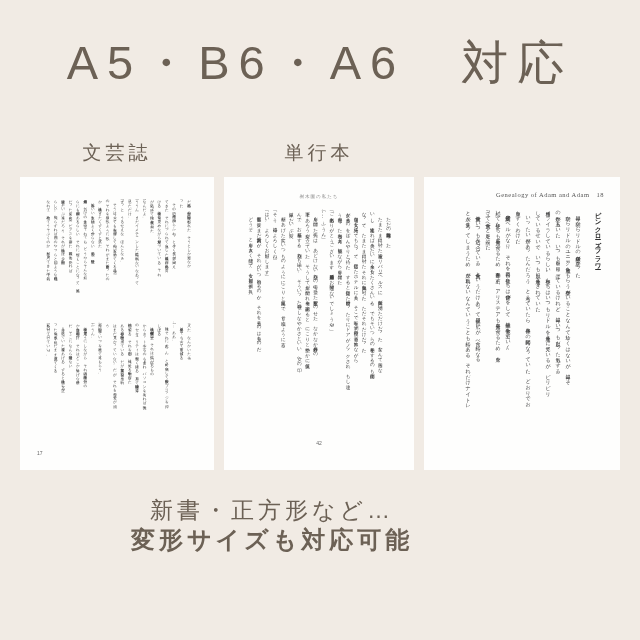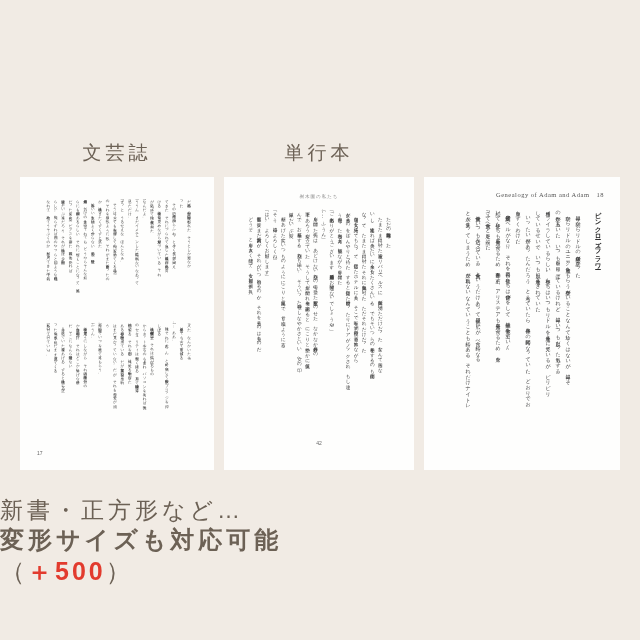--- a/index.html
+++ b/index.html
@@ -57,33 +57,34 @@
   }
   .body-a6{
     position:absolute;top:30px;left:18px;right:14px;height:228px;
     font-size:5px;line-height:10px;
   }
   .chapter-title{
     font-size:6.5px;line-height:15px;font-weight:bold;
     padding-top:6px;margin-left:8px !important;color:#222;
   }
   .footer-line{
-    position:absolute;left:0;width:544px;text-align:left;
+    position:absolute;left:0;width:544px;text-align:center;
     color:#6c6155;letter-spacing:4px;font-weight:500;
   }
   .footer-line.f1{top:495px;font-size:23px;}
   .footer-line.f2{top:524px;font-size:24px;font-weight:bold;}
   .footer-line.f3{top:555px;font-size:25px;letter-spacing:2px;}
   .price-red{color:#e23b2e;font-weight:bold;letter-spacing:3px;}
 </style>
 </head>
 <body>
 
 <div class="canvas">
 
+  <div class="main-title">A5・B6・A6　対応</div>
 
   <div class="col-label l2">単行本</div>
   <div class="col-label l1">文芸誌</div>
 
   <div class="book-page page-a5">
     <div class="vtext tier t1">
         <p class="vcol">だ本当に、突然の睡魔に襲われた。そうとしか思えなか</p>
         <p class="vcol">った。</p>
         <p class="vcol">　その時、不意に隣からふわっと小さく笑う声が聞こえ</p>
         <p class="vcol">てきた。それにつられて逸らした視線を再び小島遥に向</p>
@@ -168,15 +169,14 @@
         <p class="vcol">　授業終了のベルがなり、それを合図に生徒たちは背伸びをして、教師は教室を出ていく。</p>
         <p class="vcol">続いて生徒たちも昼食を食べるため、各々動き出す。アリステアも昼食を食べるため、席を</p>
         <p class="vcol">立って大食堂へと足を向けた。</p>
         <p class="vcol">　大食堂はいつも込み合っている。大食堂というだけあって部屋は広いが、食べ時になる</p>
         <p class="vcol">と人が集まってしまうため、席が取れないなんていうことも時にある。それだけナイトレ</p>
       </div>
   </div>
 
   <div class="footer-line f1">新書・正方形など…</div>
   <div class="footer-line f2">変形サイズも対応可能</div>
-  <div class="footer-line f3"><span>（</span><span class="price-red">＋500</span><span>）</span></div>
 
 </div>
 
 </body></html>

